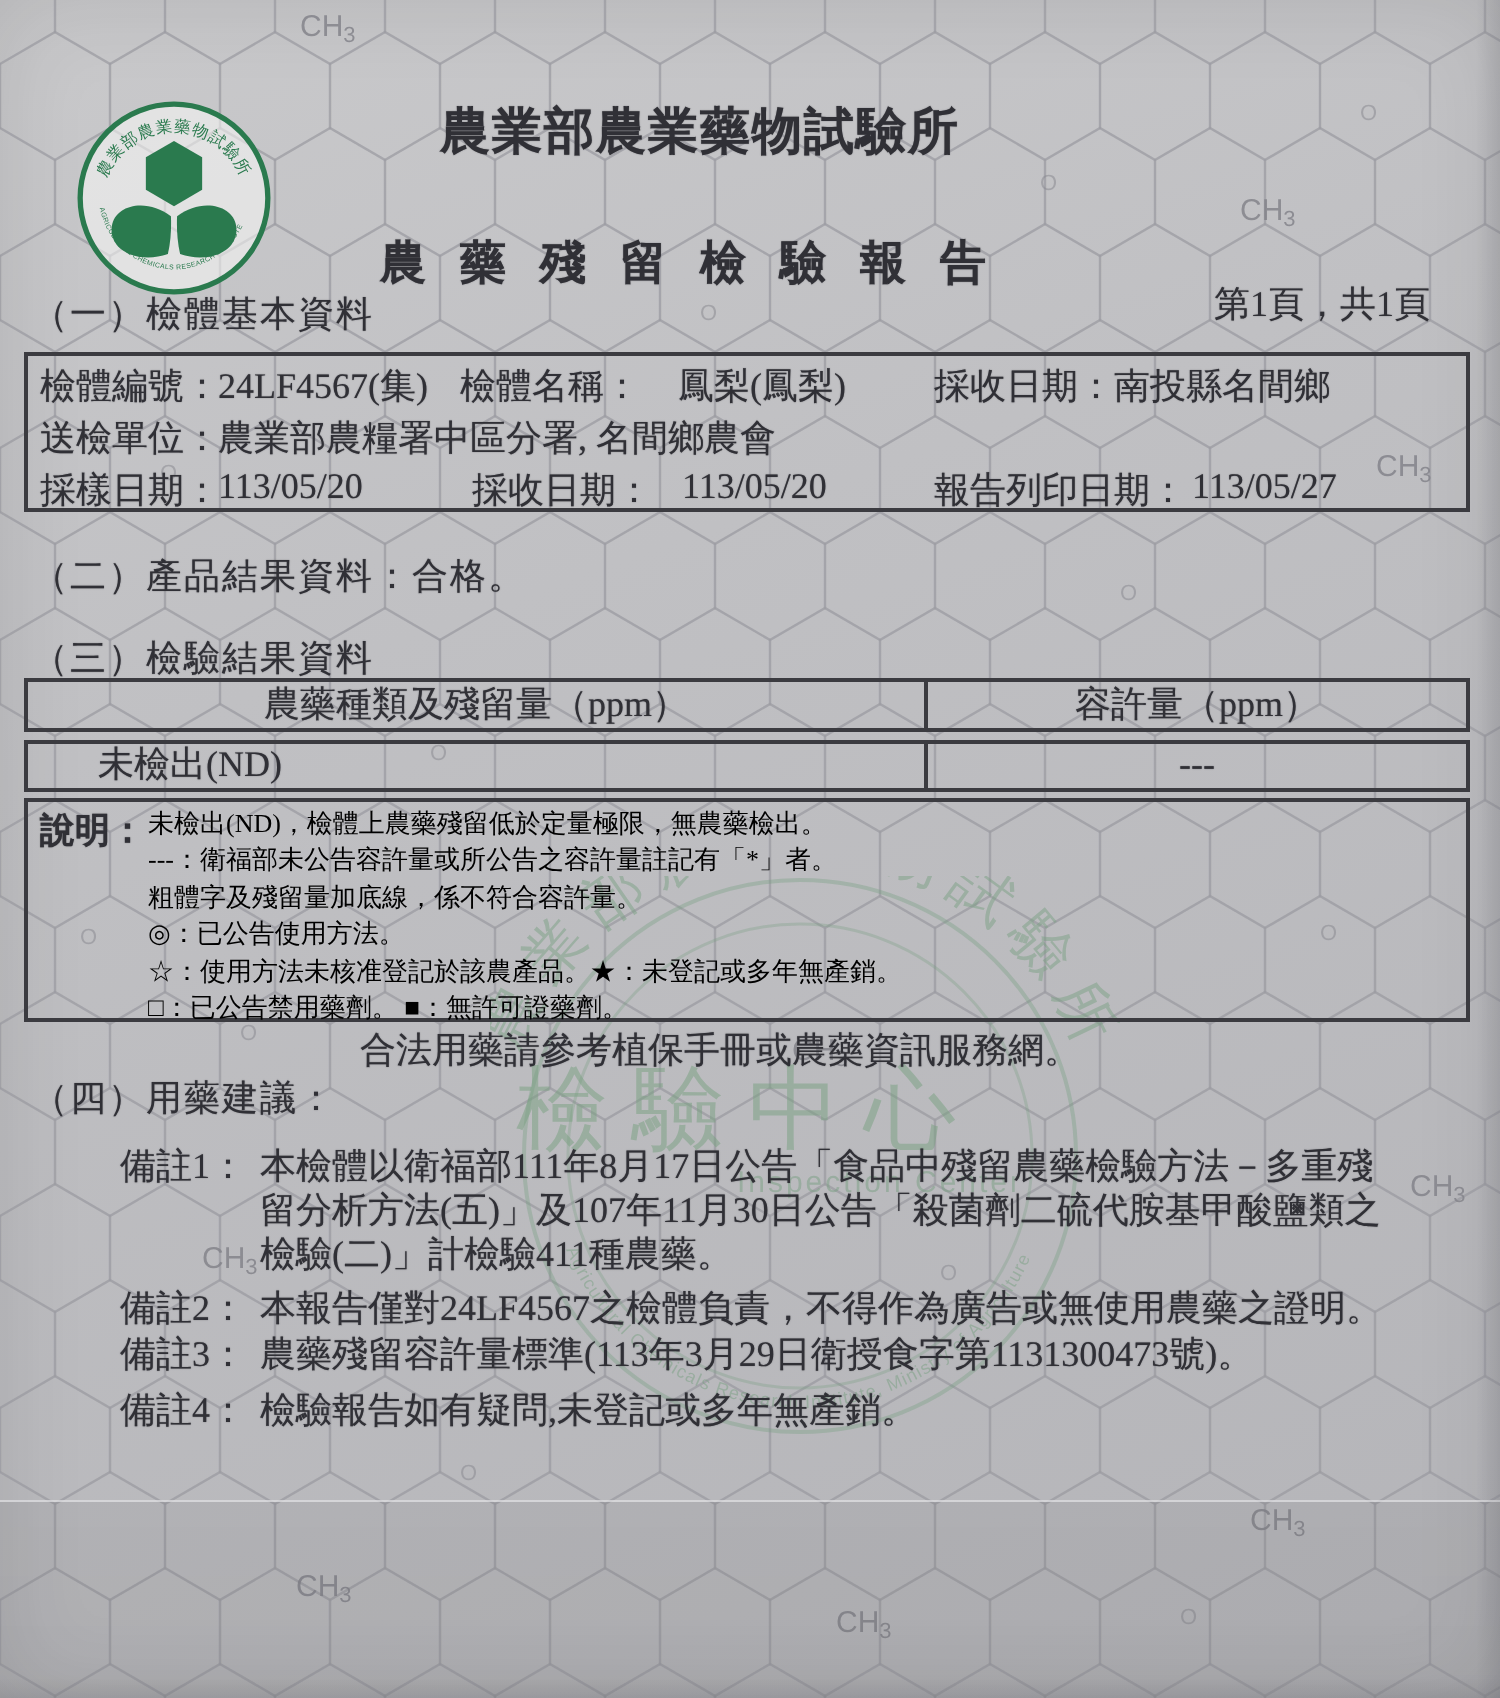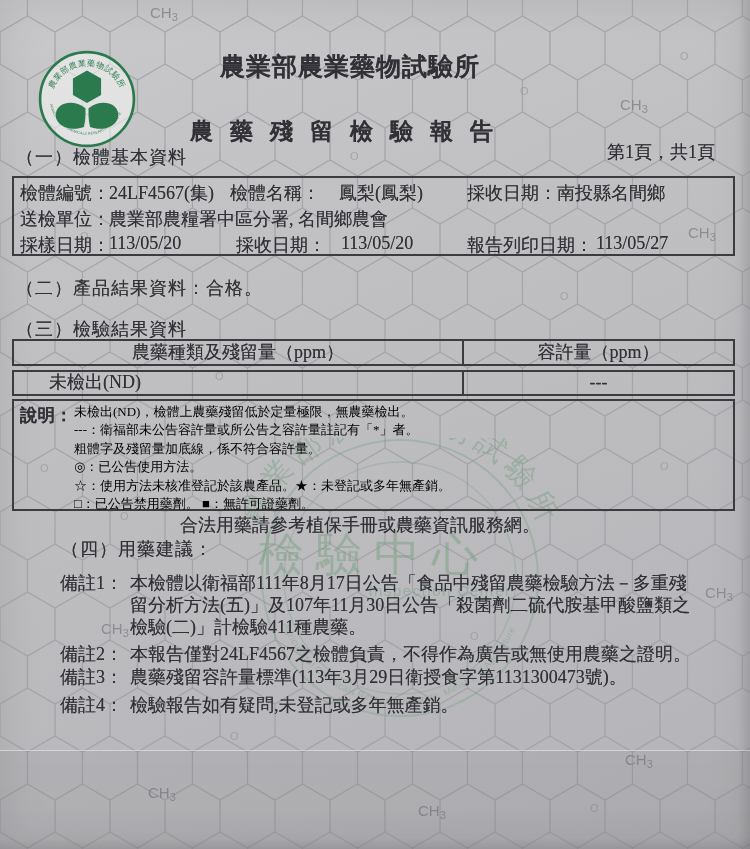--- a/index.html
+++ b/index.html
@@ -57,21 +57,21 @@
   #res-row{left:12px;top:370px;width:723px;height:26px;}
   .vdiv{position:absolute;top:-2px;bottom:-2px;left:448px;width:2px;background:#3b3b40;}
   .cell-l{position:absolute;left:0;width:448px;text-align:center;}
   .cell-r{position:absolute;left:450px;right:0;text-align:center;}
   #res-header .ib-span{line-height:23px;}
   #res-row .ib-span{line-height:21px;}
   #explain-box{left:12px;top:399px;width:723px;height:112px;}
   #explain-label{position:absolute;left:6px;top:2px;font-size:17.5px;font-weight:bold;}
   #explain-lines{position:absolute;left:60px;top:2px;font-size:13px;line-height:18.4px;
                  white-space:nowrap;}
-  #h4-label{left:16px;top:538px;letter-spacing:1px;margin-left:45px;}
+  #h4-label{left:16px;top:538px;letter-spacing:1px;}
   #h4-text{left:180px;top:514px;}
   .rk-label{position:absolute;left:60px;}
   .rk-lines{position:absolute;left:130px;line-height:22px;}
   #rk1{top:572px;} #rk2{top:643px;} #rk3{top:666px;} #rk4{top:694px;}
 </style>
 </head>
 <body>
 
 <div id="photo">
 

